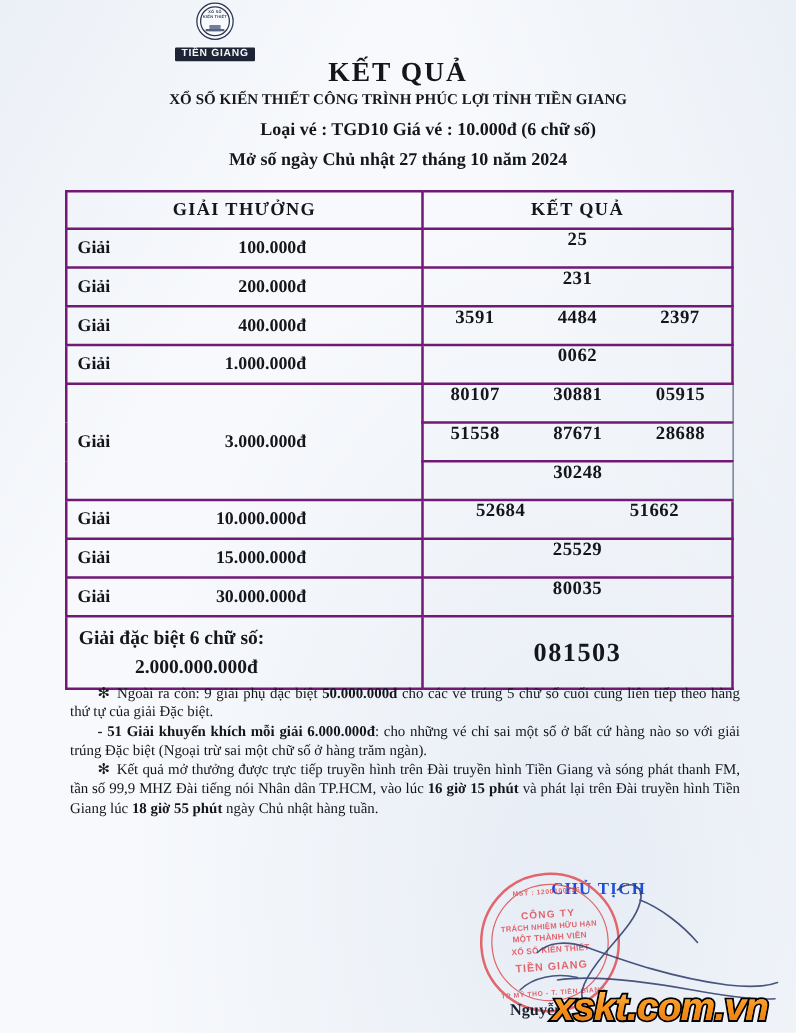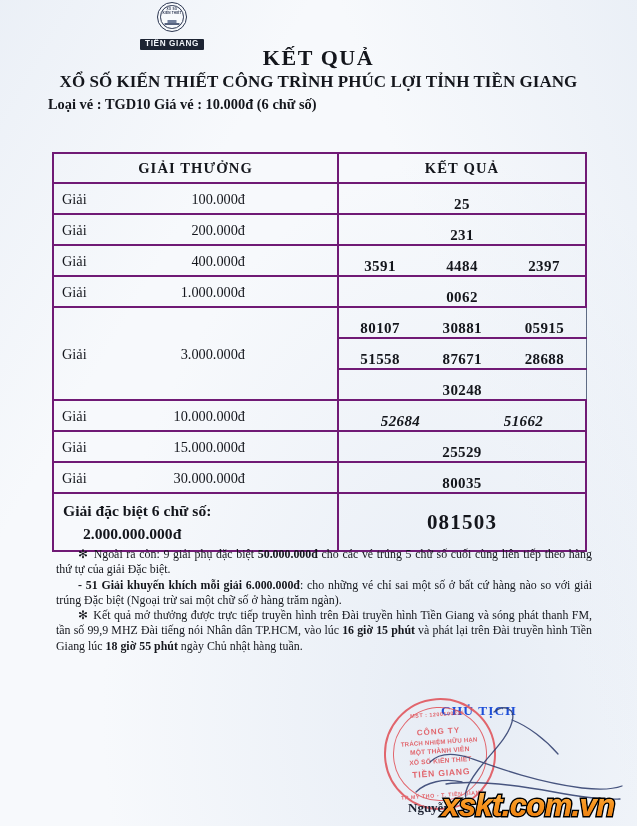--- a/index.html
+++ b/index.html
@@ -110,28 +110,29 @@
     text-align: center;
     font-size: 22px;
     font-weight: bold;
     letter-spacing: 1.6px;
   }
   .title-sub {
     position: absolute;
     left: 0; right: 0;
     top: 72px;
     text-align: center;
-    font-size: 17px;
+    font-size: 12px;
     font-weight: bold;
     letter-spacing: 0.05px;
   }
   .title-line3 {
     position: absolute;
     left: 0; right: 0;
     top: 96px;
+    text-align: center;
     font-size: 14.4px;
     font-weight: bold;
     padding-left: 48px;
   }
   .title-line4 {
     position: absolute;
     left: 0; right: 0;
     top: 120px;
     text-align: center;
     font-size: 14.4px;
@@ -159,21 +160,21 @@
   .hdr {
     height: 28px;
     font-size: 14.6px;
     font-weight: bold;
     letter-spacing: 1.1px;
   }
 
   .prize-label {
     height: 29px;
     font-size: 14.3px;
-    font-weight: normal;
+    font-weight: bold;
     text-align: left;
     position: relative;
   }
   .prize-label .pl-word {
     position: absolute;
     left: 8px;
     top: 50%;
     transform: translateY(-50%);
   }
   .prize-label .pl-amount {
@@ -192,47 +193,47 @@
   }
   .value-cell.sub-row {
     border-left: 1px solid #5e6b84;
     border-right: 1px solid #5e6b84;
   }
 
   .nums {
     display: flex;
     width: 100%;
     height: 100%;
-    align-items: flex-end;
+    align-items: flex-start;
   }
   .nums > span {
     flex: 1 1 0;
     text-align: center;
   }
   .nums.one > span { flex: 1 1 100%; }
-  .nums.two > span { flex: 1 1 50%; font-style: italic; }
+  .nums.two > span { flex: 1 1 50%; }
   .nums.three > span { flex: 1 1 33.333%; }
 
   
   .special-label {
     height: 56px;
     font-size: 15.6px;
     font-weight: bold;
     text-align: left;
     padding: 0;
     position: relative;
   }
   .special-label .sp-l1 {
     position: absolute;
     left: 9px;
     top: 8px;
   }
   .special-label .sp-l2 {
     position: absolute;
-    left: 29px;
+    left: 54px;
     top: 31px;
   }
   .special-value {
     height: 56px;
     font-size: 21px;
     font-weight: bold;
     letter-spacing: 1.2px;
   }
 
   
@@ -382,20 +383,21 @@
     <div class="logo-seal">
       <div class="logo-seal-top">XỔ SỐ<br>KIẾN THIẾT</div>
       <div class="logo-seal-art"></div>
     </div>
     <div class="logo-banner">TIỀN GIANG</div>
   </div>
 
   <div class="title-main">KẾT QUẢ</div>
   <div class="title-sub">XỔ SỐ KIẾN THIẾT CÔNG TRÌNH PHÚC LỢI TỈNH TIỀN GIANG</div>
   <div class="title-line3">Loại vé : TGD10 Giá vé : 10.000đ (6 chữ số)</div>
+  <div class="title-line4">Mở số ngày Chủ nhật 27 tháng 10 năm 2024</div>
 
   <table class="result-table">
     <colgroup>
         <col class="col-label">
         <col class="col-value">
       </colgroup>
     <tbody>
       <tr>
         <th class="hdr">GIẢI THƯỞNG</th>
         <th class="hdr">KẾT QUẢ</th>

